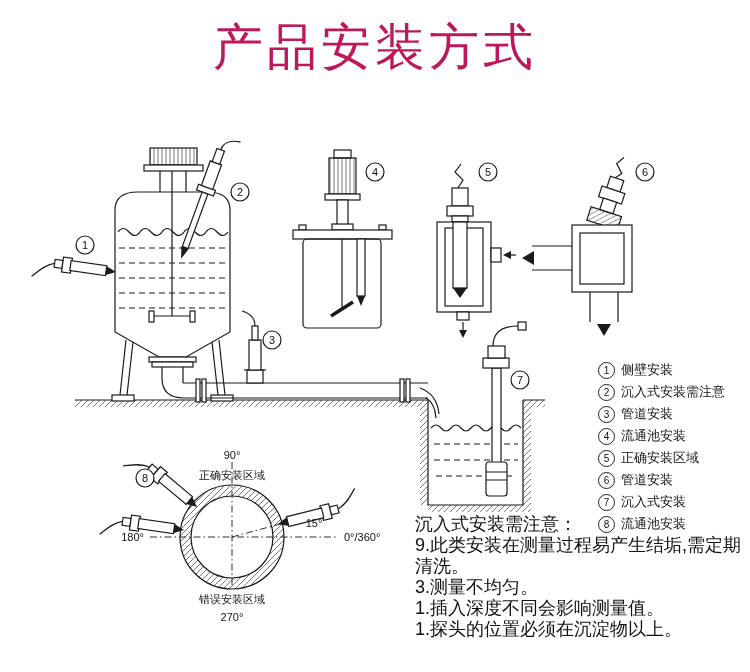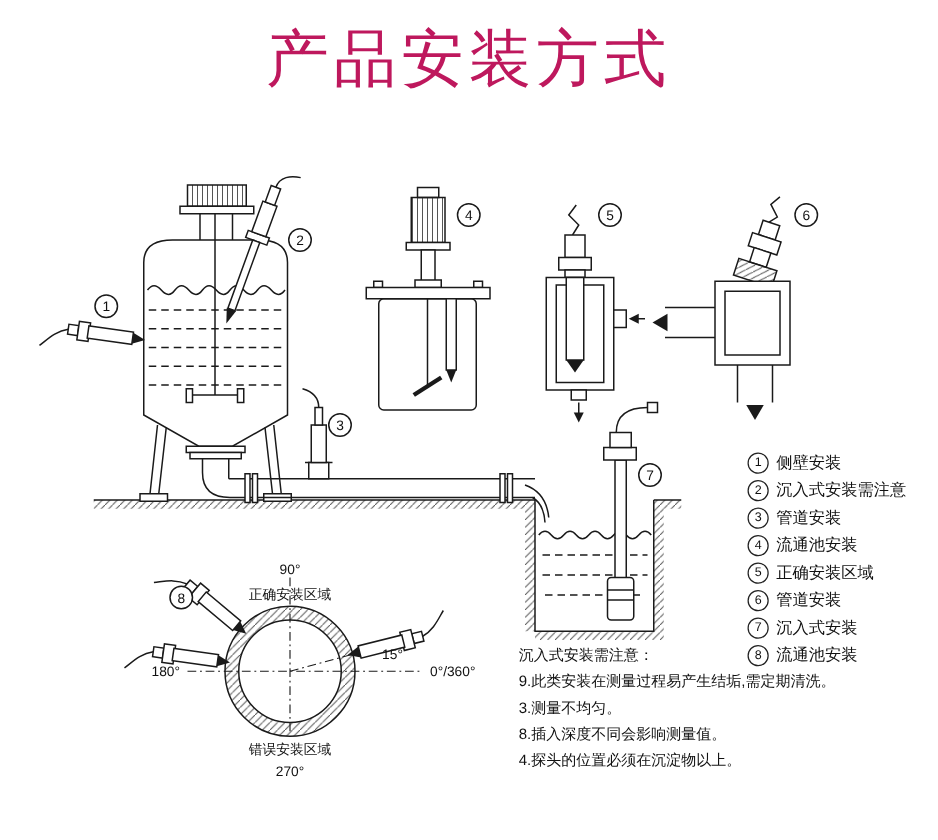--- a/index.html
+++ b/index.html
@@ -16,21 +16,21 @@
   .cl{stroke-dasharray:7 3 1.5 3;stroke-width:.9;}
   .txt{font:11px "Liberation Sans",sans-serif;fill:#111;}
   .ctr{text-anchor:middle;}
   .end{text-anchor:end;}
   
   .legend{position:absolute;left:598px;top:361px;display:flex;flex-direction:column;gap:4px;}
   .legend-row{display:flex;align-items:center;gap:6px;font-size:13px;}
   .lnum{width:15px;height:15px;border:1px solid #222;border-radius:50%;display:flex;
         align-items:center;justify-content:center;font-size:10px;flex:0 0 15px;}
   
-  .notes{position:absolute;left:415px;top:514px;font-size:12px;line-height:21px;}
+  .notes{position:absolute;left:415px;top:514px;font-size:18px;line-height:21px;}
 </style>
 </head>
 <body>
 
 <div class="page">
 
   <h1 class="title">产品安装方式</h1>
 
   <svg class="diagram" width="750" height="562" viewBox="0 0 750 562" xmlns="http://www.w3.org/2000/svg">
     <defs>
@@ -248,17 +248,17 @@
     <div class="legend-row">
       <span class="lnum">8</span>
       <span>流通池安装</span>
       </div>
   </div>
 
   <div class="notes">
     <div>沉入式安装需注意：</div>
     <div>9.此类安装在测量过程易产生结垢,需定期清洗。</div>
     <div>3.测量不均匀。</div>
-    <div>8.插入深度不同会影响测量值。</div>
-    <div>4.探头的位置必须在沉淀物以上。</div>
+    <div>1.插入深度不同会影响测量值。</div>
+    <div>1.探头的位置必须在沉淀物以上。</div>
   </div>
 
 </div>
 
 </body></html>

